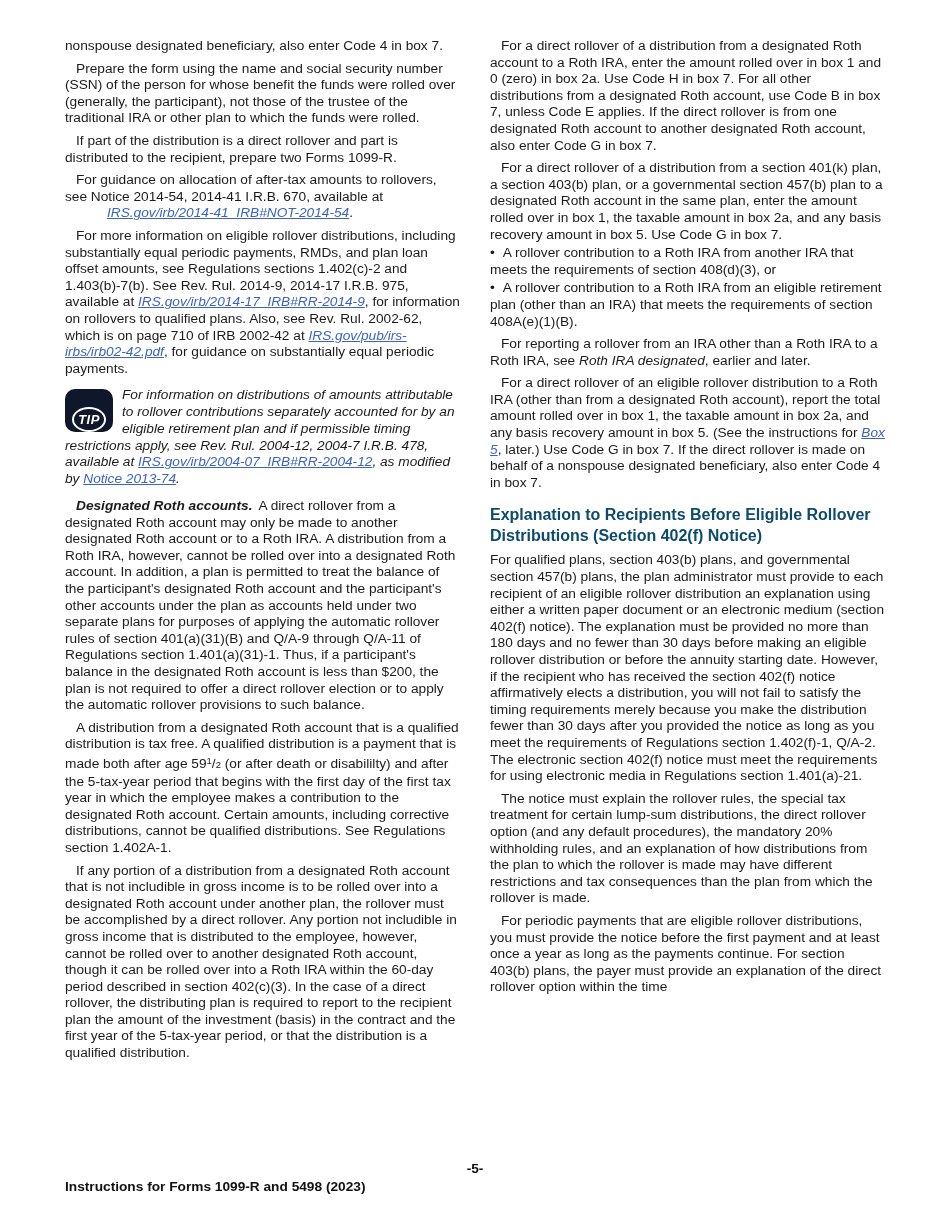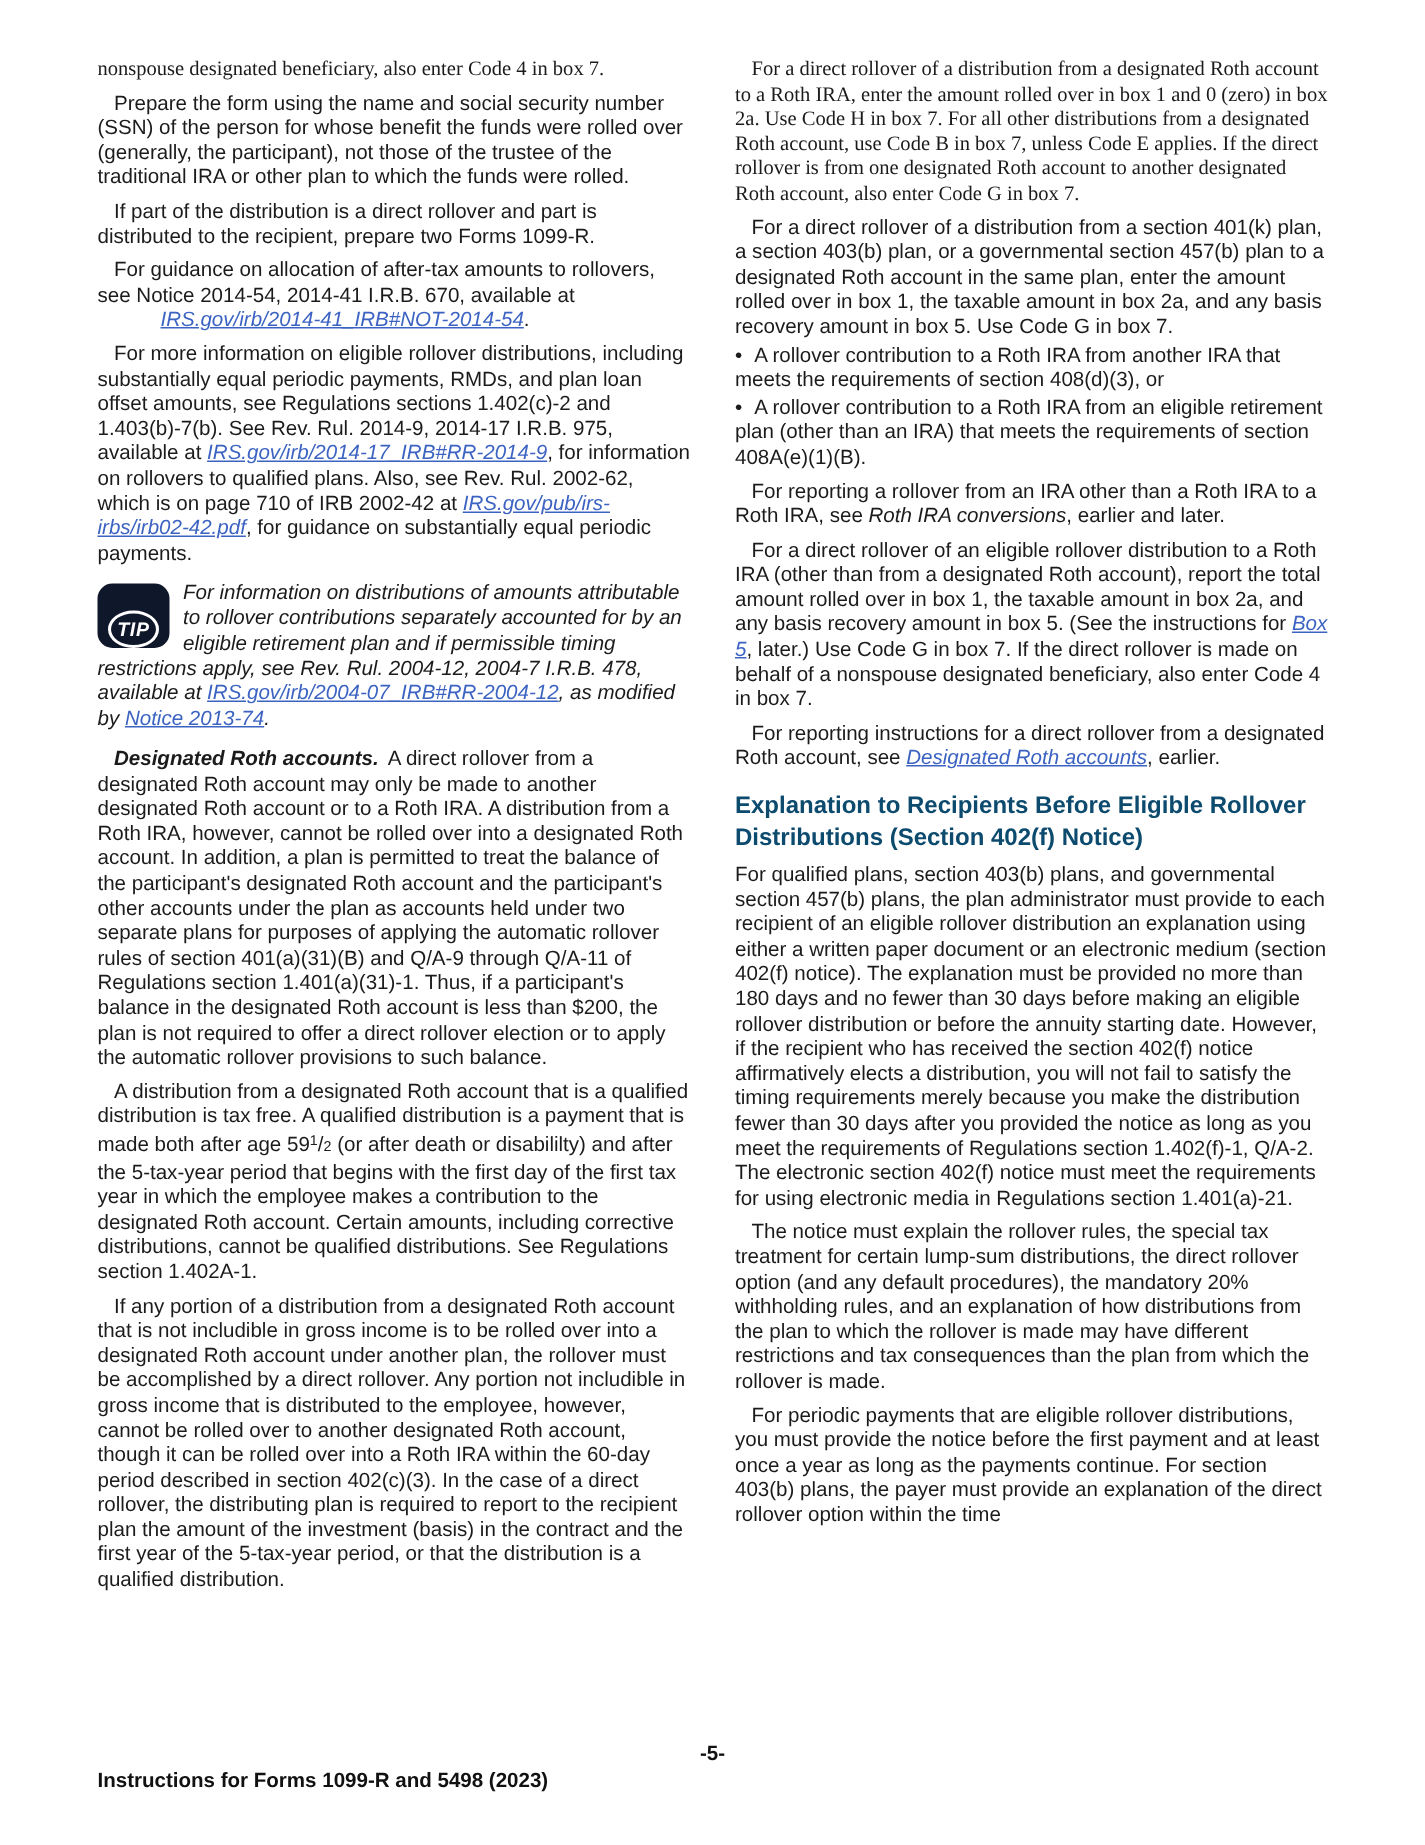--- a/index.html
+++ b/index.html
@@ -10,21 +10,21 @@
   .content {
     position:absolute; top:38px; left:65px; width:821px;
     display:flex; gap:29px;
   }
   .col { width:396px; }
   .para {
     margin:0; margin-top:6px; text-indent:11px;
     font-size:13.7px; line-height:16.6px; overflow-wrap:break-word;
   }
   .para.noindent { text-indent:0; }
-  .col > :first-child { margin-top:0;font-family:Liberation Serif, serif; }
+  .col > :first-child { margin-top:0; }
   .run-bi { font-weight:bold; font-style:italic; margin-right:6px; }
   .run-i  { font-style:italic; }
   .run-link { font-style:italic; text-decoration:underline; cursor:pointer; }
   .run-sup { font-size:9.5px; vertical-align:4px; }
   .run-sml { font-size:9.5px; }
   .li {
     margin:0; margin-top:2px; font-size:13.7px; line-height:16.6px;
     overflow-wrap:break-word;
   }
   .li .bullet { margin-right:8px; }
@@ -71,23 +71,22 @@
           </span><span class="run-i">For information on distributions of amounts attributable to rollover contributions separately accounted for by an eligible retirement plan and if permissible timing restrictions apply, see Rev. Rul. 2004-12, 2004-7 I.R.B. 478, available at </span><span class="run-link" style="color: rgb(60, 99, 194);">IRS.gov/irb/2004-07_IRB#RR-2004-12</span><span class="run-i">, as modified by </span><span class="run-link" style="color: rgb(60, 99, 194);">Notice 2013-74</span><span class="run-i">.</span></div>
         <p class="para"><span class="run-bi">Designated Roth accounts.</span><span>A direct rollover from a designated Roth account may only be made to another designated Roth account or to a Roth IRA. A distribution from a Roth IRA, however, cannot be rolled over into a designated Roth account. In addition, a plan is permitted to treat the balance of the participant's designated Roth account and the participant's other accounts under the plan as accounts held under two separate plans for purposes of applying the automatic rollover rules of section 401(a)(31)(B) and Q/A-9 through Q/A-11 of Regulations section 1.401(a)(31)-1. Thus, if a participant's balance in the designated Roth account is less than $200, the plan is not required to offer a direct rollover election or to apply the automatic rollover provisions to such balance.</span></p>
         <p class="para"><span>A distribution from a designated Roth account that is a qualified distribution is tax free. A qualified distribution is a payment that is made both after age 59</span><span class="run-sup">1</span><span>/</span><span class="run-sml">2</span><span> (or after death or disabililty) and after the 5-tax-year period that begins with the first day of the first tax year in which the employee makes a contribution to the designated Roth account. Certain amounts, including corrective distributions, cannot be qualified distributions. See Regulations section 1.402A-1.</span></p>
         <p class="para"><span>If any portion of a distribution from a designated Roth account that is not includible in gross income is to be rolled over into a designated Roth account under another plan, the rollover must be accomplished by a direct rollover. Any portion not includible in gross income that is distributed to the employee, however, cannot be rolled over to another designated Roth account, though it can be rolled over into a Roth IRA within the 60-day period described in section 402(c)(3). In the case of a direct rollover, the distributing plan is required to report to the recipient plan the amount of the investment (basis) in the contract and the first year of the 5-tax-year period, or that the distribution is a qualified distribution.</span></p>
       </div>
     <div class="col">
         <p class="para"><span>For a direct rollover of a distribution from a designated Roth account to a Roth IRA, enter the amount rolled over in box 1 and 0 (zero) in box 2a. Use Code H in box 7. For all other distributions from a designated Roth account, use Code B in box 7, unless Code E applies. If the direct rollover is from one designated Roth account to another designated Roth account, also enter Code G in box 7.</span></p>
         <p class="para"><span>For a direct rollover of a distribution from a section 401(k) plan, a section 403(b) plan, or a governmental section 457(b) plan to a designated Roth account in the same plan, enter the amount rolled over in box 1, the taxable amount in box 2a, and any basis recovery amount in box 5. Use Code G in box 7.</span></p>
         <div class="li"><span class="bullet">•</span><span>A rollover contribution to a Roth IRA from another IRA that meets the requirements of section 408(d)(3), or</span></div>
         <div class="li"><span class="bullet">•</span><span>A rollover contribution to a Roth IRA from an eligible retirement plan (other than an IRA) that meets the requirements of section 408A(e)(1)(B).</span></div>
-        <p class="para"><span>For reporting a rollover from an IRA other than a Roth IRA to a Roth IRA, see </span><span class="run-i">Roth IRA conversions</span><span>, earlier and later.</span></p>
+        <p class="para"><span>For reporting a rollover from an IRA other than a Roth IRA to a Roth IRA, see </span><span class="run-i">Roth IRA designated</span><span>, earlier and later.</span></p>
         <p class="para"><span>For a direct rollover of an eligible rollover distribution to a Roth IRA (other than from a designated Roth account), report the total amount rolled over in box 1, the taxable amount in box 2a, and any basis recovery amount in box 5. (See the instructions for </span><span class="run-link" style="color: rgb(60, 99, 194);">Box 5</span><span>, later.) Use Code G in box 7. If the direct rollover is made on behalf of a nonspouse designated beneficiary, also enter Code 4 in box 7.</span></p>
-        <p class="para"><span>For reporting instructions for a direct rollover from a designated Roth account, see </span><span class="run-link" style="color: rgb(60, 99, 194);">Designated Roth accounts</span><span>, earlier.</span></p>
         <div class="h2">Explanation to Recipients Before Eligible Rollover Distributions (Section 402(f) Notice)</div>
         <p class="para noindent"><span>For qualified plans, section 403(b) plans, and governmental section 457(b) plans, the plan administrator must provide to each recipient of an eligible rollover distribution an explanation using either a written paper document or an electronic medium (section 402(f) notice). The explanation must be provided no more than 180 days and no fewer than 30 days before making an eligible rollover distribution or before the annuity starting date. However, if the recipient who has received the section 402(f) notice affirmatively elects a distribution, you will not fail to satisfy the timing requirements merely because you make the distribution fewer than 30 days after you provided the notice as long as you meet the requirements of Regulations section 1.402(f)-1, Q/A-2. The electronic section 402(f) notice must meet the requirements for using electronic media in Regulations section 1.401(a)-21.</span></p>
         <p class="para"><span>The notice must explain the rollover rules, the special tax treatment for certain lump-sum distributions, the direct rollover option (and any default procedures), the mandatory 20% withholding rules, and an explanation of how distributions from the plan to which the rollover is made may have different restrictions and tax consequences than the plan from which the rollover is made.</span></p>
         <p class="para"><span>For periodic payments that are eligible rollover distributions, you must provide the notice before the first payment and at least once a year as long as the payments continue. For section 403(b) plans, the payer must provide an explanation of the direct rollover option within the time</span></p>
       </div>
   </div>
   <div class="footer-left">Instructions for Forms 1099-R and 5498 (2023)</div>
   <div class="footer-page">-5-</div>
 </div>
 

